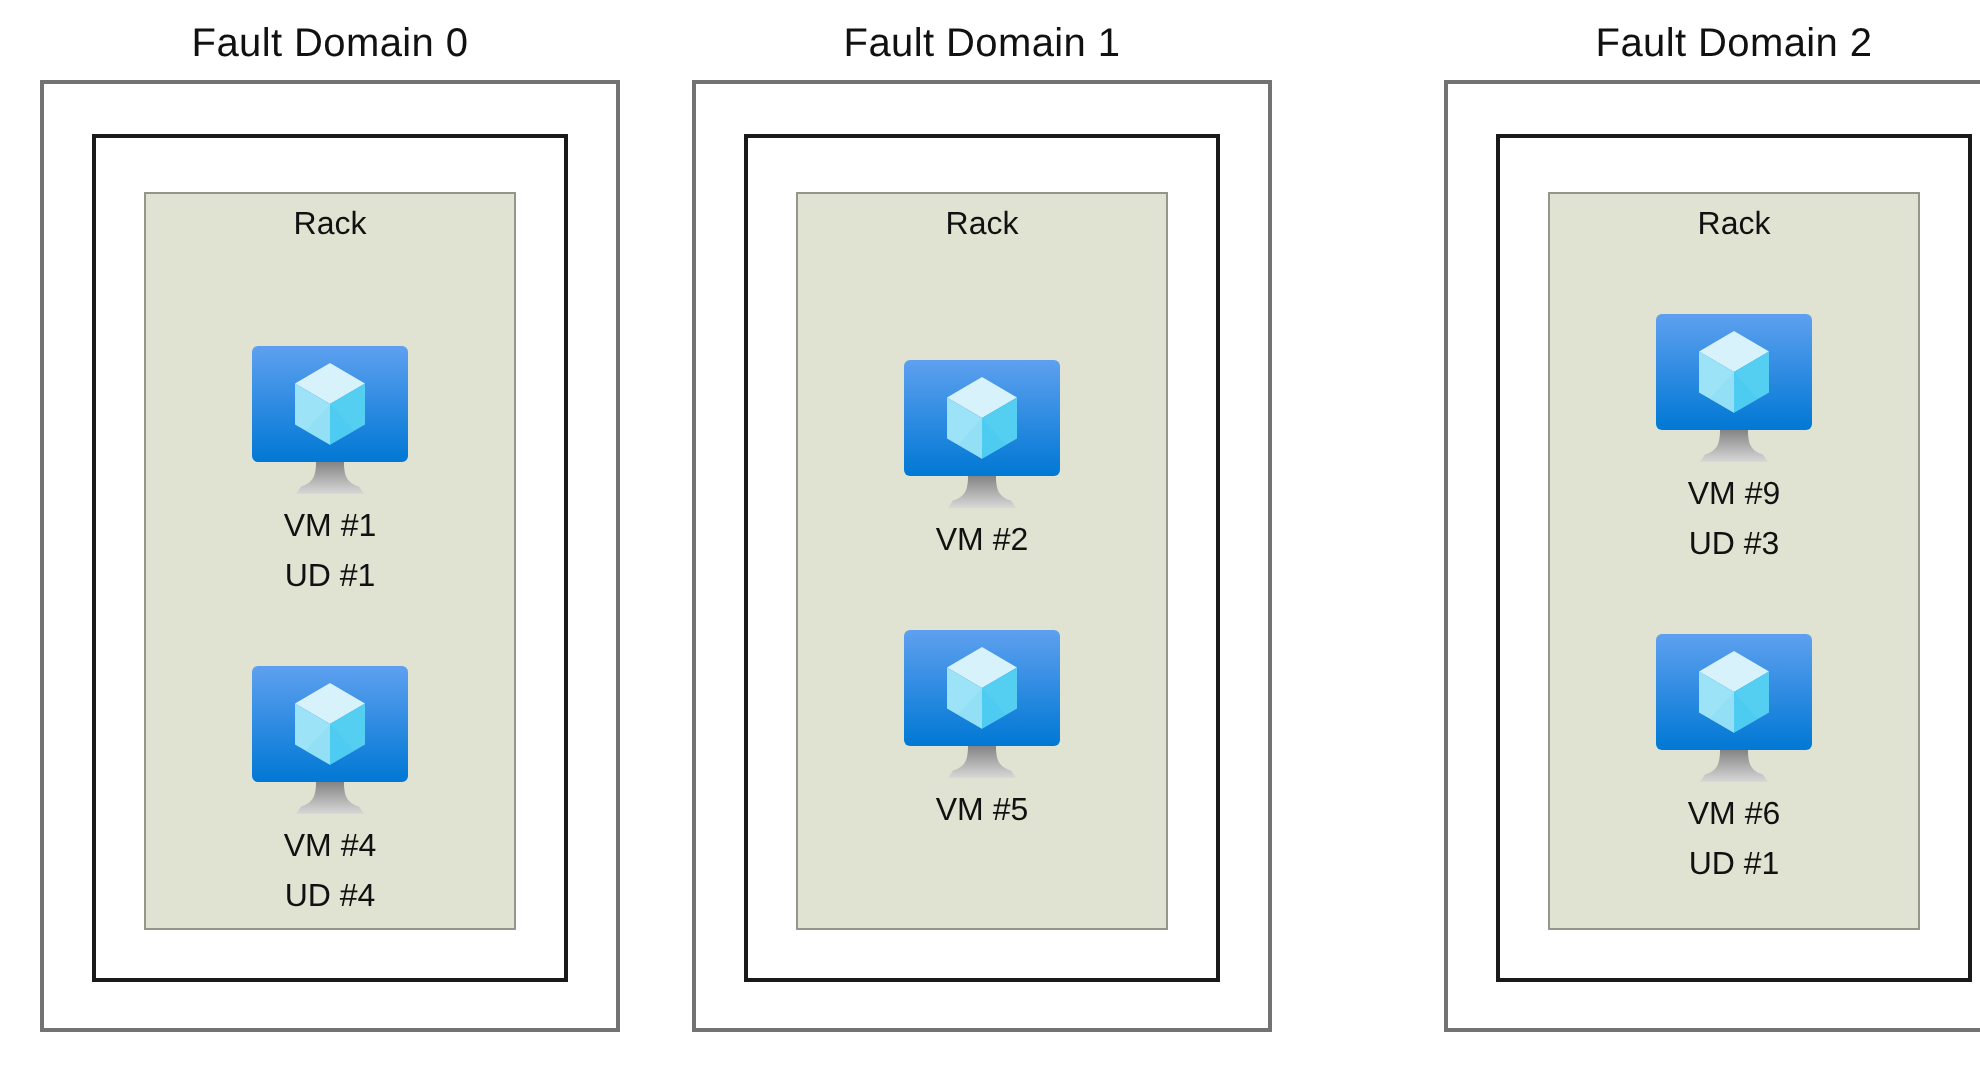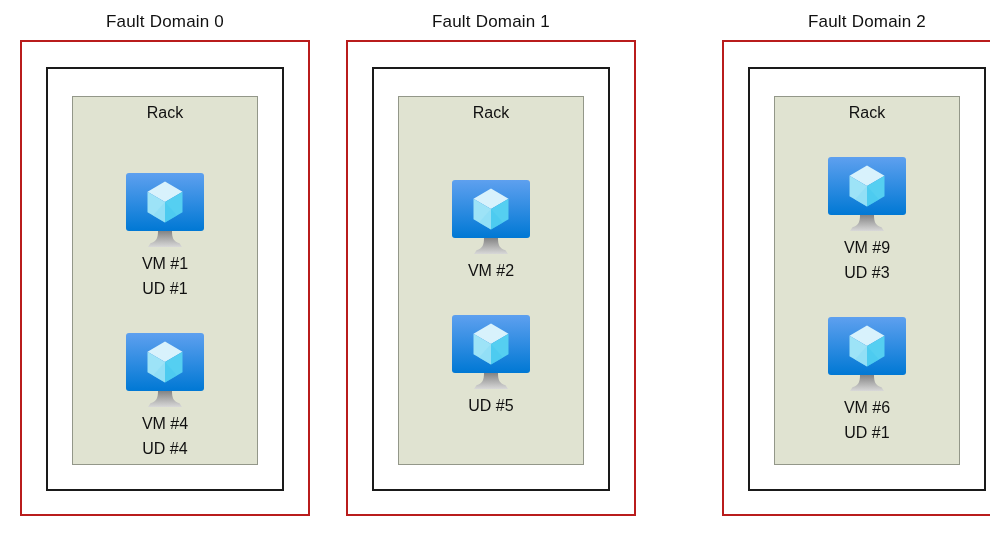--- a/index.html
+++ b/index.html
@@ -14,29 +14,29 @@
   .fd-col {
     position:absolute;
     top:10px;
     width:290px;
   }
   .fd-col.fd-0 { left:20px; }
   .fd-col.fd-1 { left:346px; }
   .fd-col.fd-2 { left:722px; }
   .fd-title {
     text-align:center;
-    font-size:17px;
+    font-size:20px;
     line-height:24px;
     margin-bottom:6px;
     color:#111111;
     letter-spacing:0.2px;
   }
   .outer-box {
     width:290px; height:476px;
-    border:2px solid #b91c1c;
+    border:2px solid #737373;
     background:#ffffff;
     padding:25px 24px 23px;
   }
   .inner-box {
     width:100%; height:100%;
     border:2px solid #1a1a1a;
     background:#ffffff;
     padding:27px 24px 24px;
   }
   .rack {
@@ -133,21 +133,21 @@
             <div class="vm-block">
               <svg class="vm-icon" width="78" height="76" viewBox="0 0 78 76">
                   <use href="#vm-icon-sym"></use>
                 </svg>
               <div class="vm-label">VM #2</div>
             </div>
             <div class="vm-block">
               <svg class="vm-icon" width="78" height="76" viewBox="0 0 78 76">
                   <use href="#vm-icon-sym"></use>
                 </svg>
-              <div class="vm-label">UD #5</div>
+              <div class="vm-label">VM #5</div>
             </div>
           </div>
         </div>
       </div>
     </div>
   </div>
 
   <div class="fd-col fd-2">
     <div class="fd-title">Fault Domain 2</div>
     <div class="outer-box">

